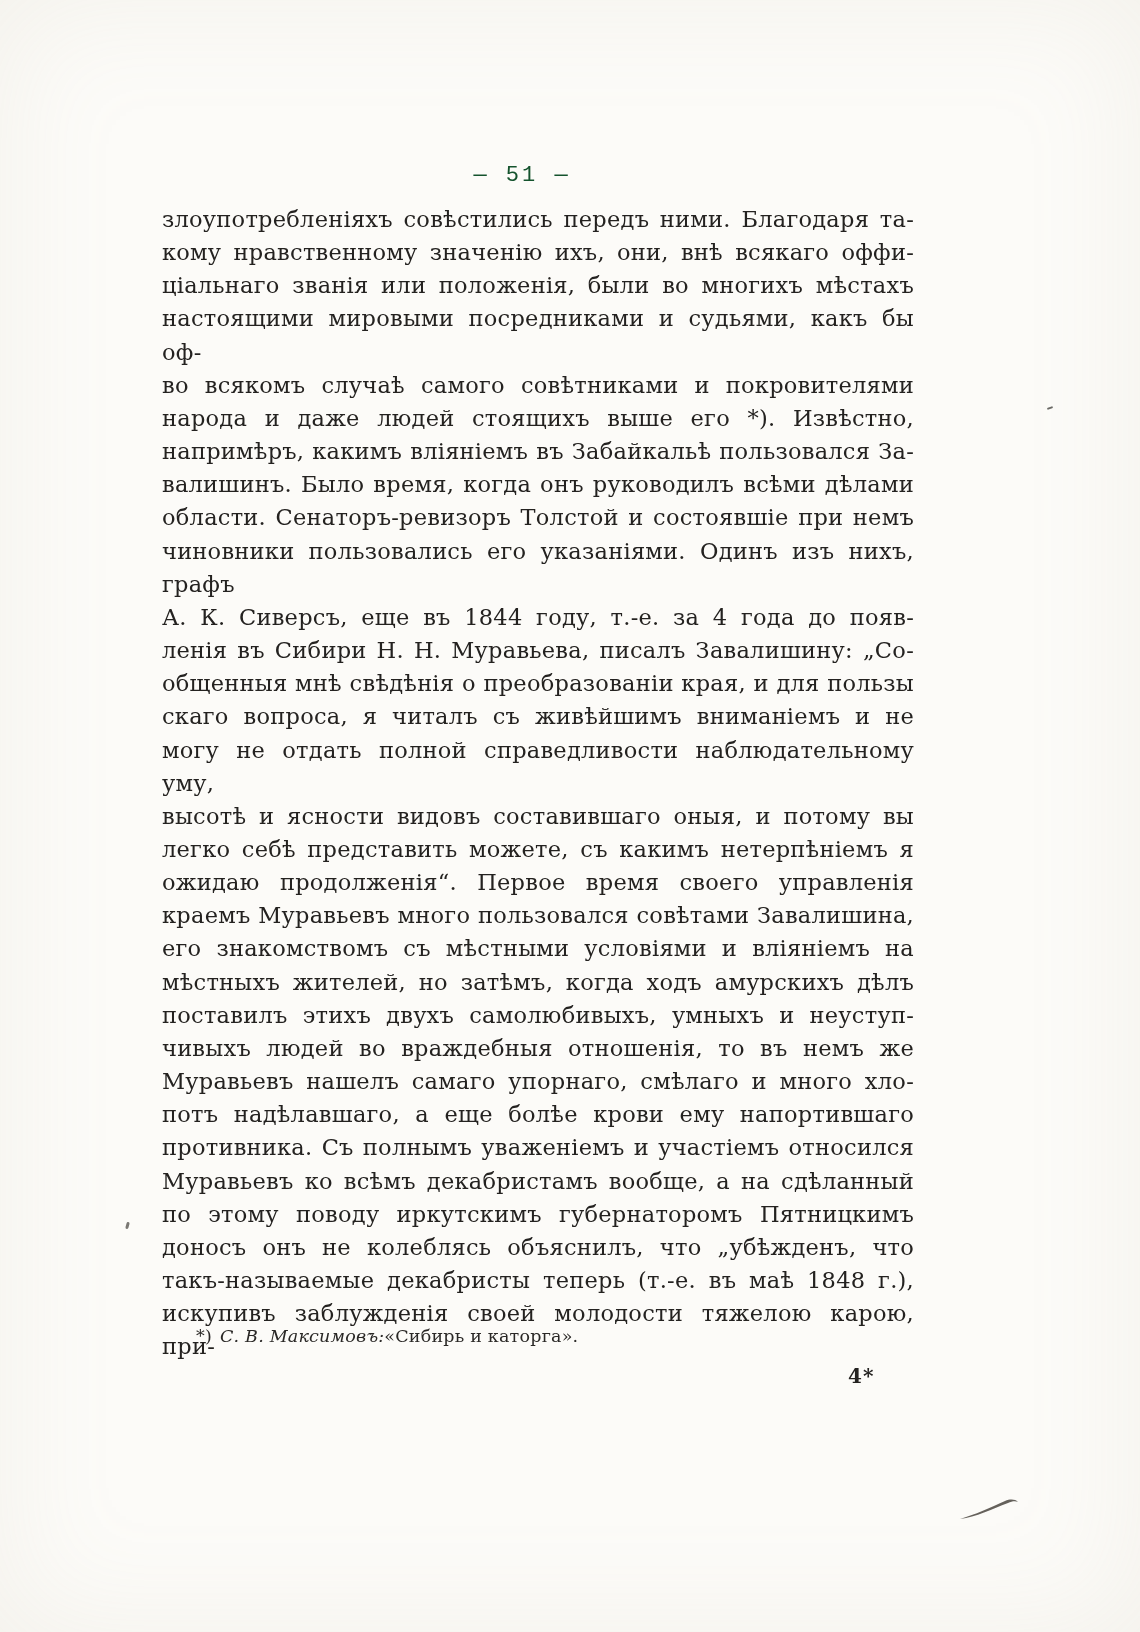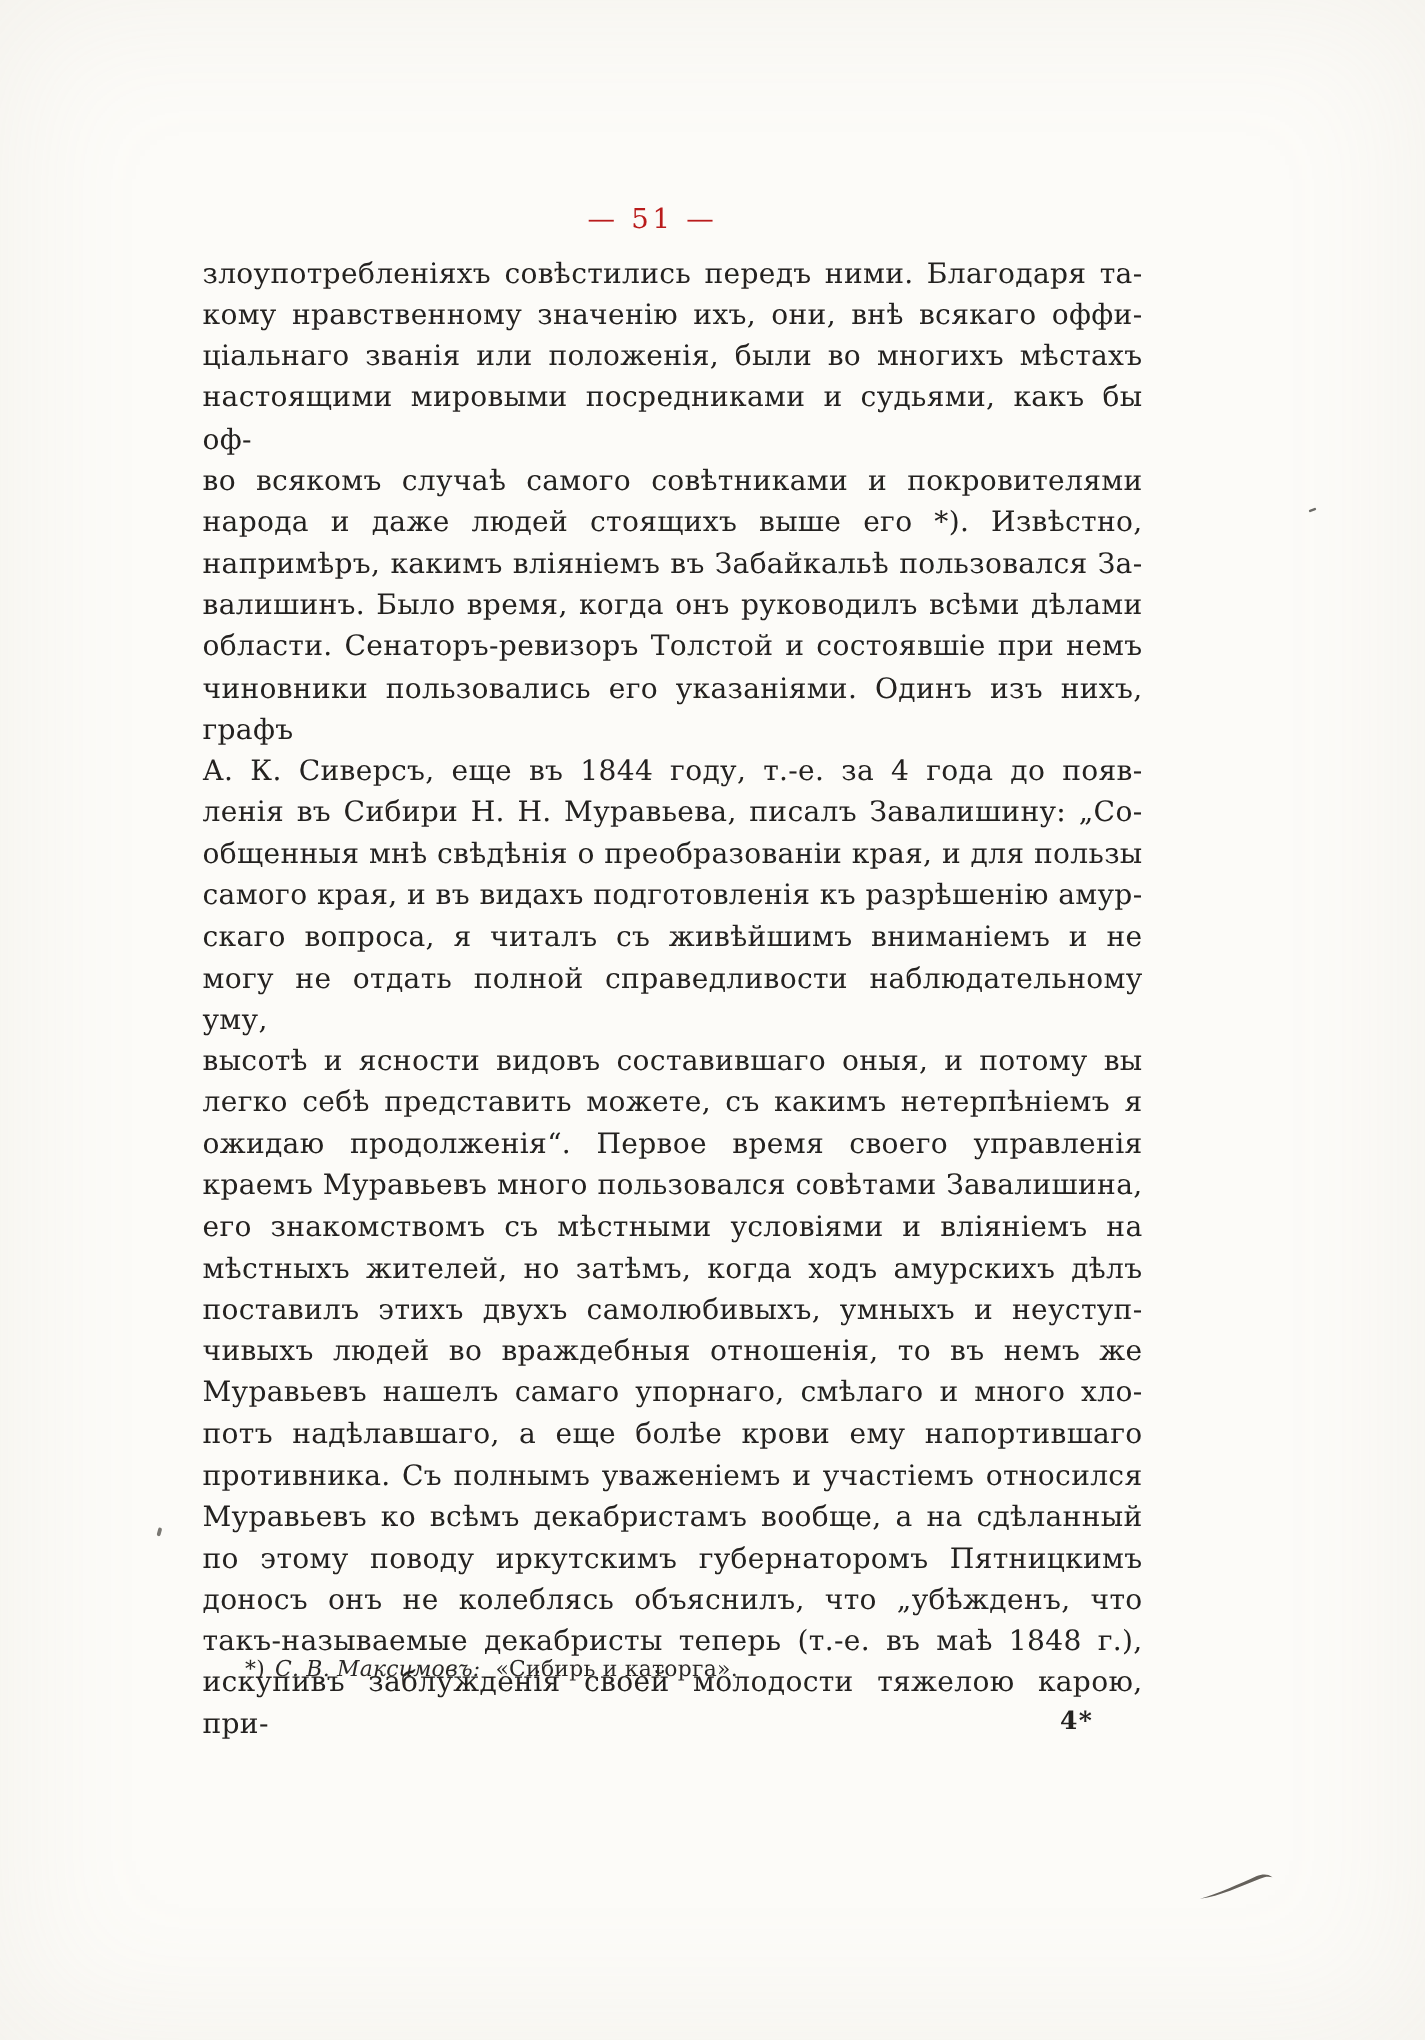--- a/index.html
+++ b/index.html
@@ -19,21 +19,22 @@
     overflow: hidden;
   }
   .page-number {
     position: absolute;
     top: 163px;
     left: 162px;
     width: 720px;
     text-align: center;
     font-size: 22px;
     letter-spacing: 3px;
-    color: #b91c1c;
+    color: #14532d;
+    font-family: Liberation Mono, monospace;
   }
   .text-block {
     position: absolute;
     top: 203px;
     left: 162px;
     width: 752px;
   }
   .line {
     font-size: 22.5px;
     line-height: 33.15px;
@@ -46,21 +47,21 @@
   .footnote {
     position: absolute;
     top: 1326px;
     left: 196px;
     width: 650px;
     font-size: 17.5px;
     letter-spacing: 0.2px;
     color: #2a2826;
   }
   .footnote .fn-marker { margin-right: 8px; }
-  .footnote .fn-author { font-style: italic; margin-right: 12px; }
+  .footnote .fn-author { font-style: italic; margin-right: 0; }
   .footnote .fn-title { font-style: normal; }
   .signature-mark {
     position: absolute;
     top: 1364px;
     left: 848px;
     font-size: 20px;
     font-weight: bold;
     letter-spacing: 1px;
     color: #242220;
   }
@@ -106,21 +107,20 @@
     <div class="line">настоящими мировыми посредниками и судьями, какъ бы оф-</div>
     <div class="line">во всякомъ случаѣ самого совѣтниками и покровителями</div>
     <div class="line">народа и даже людей стоящихъ выше его *). Извѣстно,</div>
     <div class="line">напримѣръ, какимъ вліяніемъ въ Забайкальѣ пользовался За-</div>
     <div class="line">валишинъ. Было время, когда онъ руководилъ всѣми дѣлами</div>
     <div class="line">области. Сенаторъ-ревизоръ Толстой и состоявшіе при немъ</div>
     <div class="line">чиновники пользовались его указаніями. Одинъ изъ нихъ, графъ</div>
     <div class="line">А. К. Сиверсъ, еще въ 1844 году, т.-е. за 4 года до появ-</div>
     <div class="line">ленія въ Сибири Н. Н. Муравьева, писалъ Завалишину: „Со-</div>
     <div class="line">общенныя мнѣ свѣдѣнія о преобразованіи края, и для пользы</div>
-    <div class="line">самого края, и въ видахъ подготовленія къ разрѣшенію амур-</div>
     <div class="line">скаго вопроса, я читалъ съ живѣйшимъ вниманіемъ и не</div>
     <div class="line">могу не отдать полной справедливости наблюдательному уму,</div>
     <div class="line">высотѣ и ясности видовъ составившаго оныя, и потому вы</div>
     <div class="line">легко себѣ представить можете, съ какимъ нетерпѣніемъ я</div>
     <div class="line">ожидаю продолженія“. Первое время своего управленія</div>
     <div class="line">краемъ Муравьевъ много пользовался совѣтами Завалишина,</div>
     <div class="line">его знакомствомъ съ мѣстными условіями и вліяніемъ на</div>
     <div class="line">мѣстныхъ жителей, но затѣмъ, когда ходъ амурскихъ дѣлъ</div>
     <div class="line">поставилъ этихъ двухъ самолюбивыхъ, умныхъ и неуступ-</div>
     <div class="line">чивыхъ людей во враждебныя отношенія, то въ немъ же</div>

